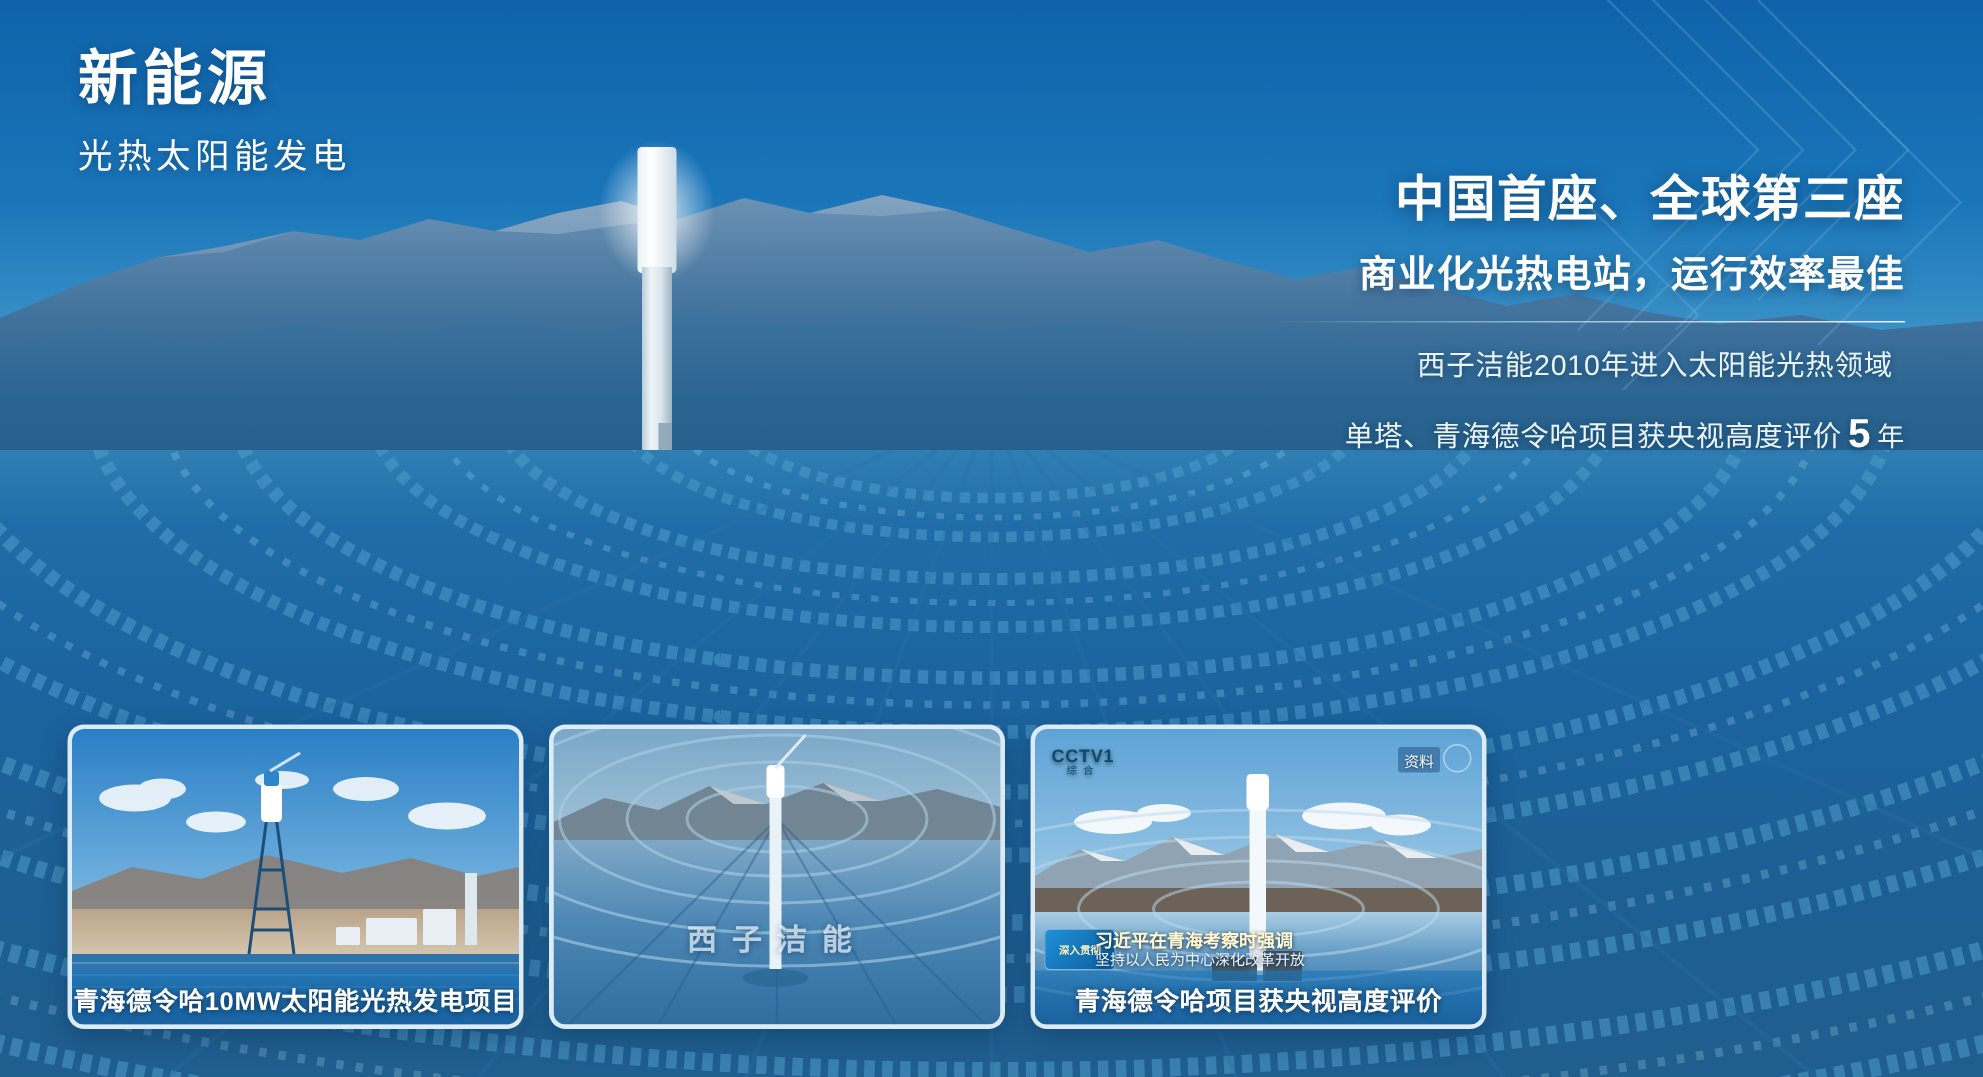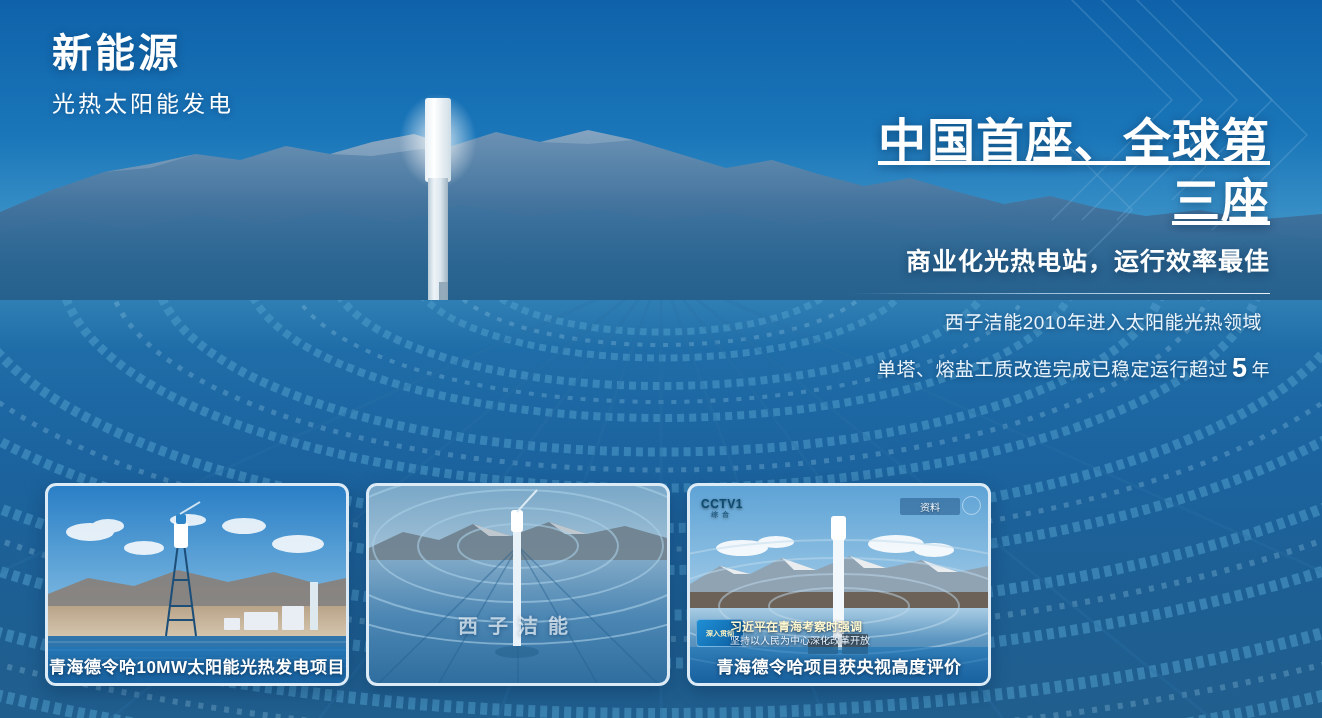--- a/index.html
+++ b/index.html
@@ -71,23 +71,22 @@
     text-shadow:0 2px 8px rgba(0,40,80,.45);
   }
   .brand .t2{
     font-size:23px;color:#ffffff;letter-spacing:3px;margin-top:8px;
     text-shadow:0 1px 6px rgba(0,40,80,.45);
   }
 
   
   .panel{position:absolute;right:52px;top:112px;width:420px;text-align:right;}
   .panel .hl{
-    font-size:48px;font-weight:bold;color:#ffffff;letter-spacing:1px;line-height:1.25;
+    font-size:33px;font-weight:bold;color:#ffffff;letter-spacing:1px;line-height:1.25;
     text-shadow:0 2px 10px rgba(0,35,70,.5);
-    text-decoration:underline;
   }
   .panel .sub{
     font-size:25px;font-weight:bold;color:#ffffff;letter-spacing:1px;margin-top:9px;
     text-shadow:0 2px 8px rgba(0,35,70,.5);
   }
   .panel .rule{
     margin-top:16px;height:1px;width:100%;
     background:linear-gradient(90deg,rgba(255,255,255,0) 0%,rgba(190,220,245,.75) 45%,rgba(255,255,255,.9) 100%);
   }
   .bullets{margin-top:14px;}
@@ -120,21 +119,21 @@
   }
 
   
   .cctv-logo{
     position:absolute;left:11px;top:12px;color:#0c4a6e;font-size:12px;font-weight:bold;
     letter-spacing:.5px;text-shadow:0 1px 3px rgba(0,0,0,.55);line-height:1.05;
   }
   .cctv-logo .sm{font-size:7px;font-weight:normal;letter-spacing:4px;display:block;text-align:center;}
   .cctv-badge{
     position:absolute;right:28px;top:12px;color:#f2f9ff;font-size:10px;
-    background:rgba(20,70,120,.45);padding:1px 20px;border-radius:2px;
+    background:rgba(20,70,120,.45);padding:1px 4px;border-radius:2px;
     text-shadow:0 1px 2px rgba(0,0,0,.5);
   }
   .cctv-dial{
     position:absolute;right:7px;top:10px;width:17px;height:17px;border-radius:50%;
     border:1.5px solid rgba(235,246,255,.55);
   }
   .ticker{position:absolute;left:40px;bottom:36px;width:215px;}
   .ticker .l1{
     color:#fff8d0;font-size:12px;font-weight:bold;line-height:1.25;
     text-shadow:0 1px 3px rgba(0,20,45,.85);
@@ -294,21 +293,21 @@
     <div class="sub">商业化光热电站，运行效率最佳</div>
     <div class="rule"></div>
     <div class="bullets">
 
       <div class="bullet">
         <span>西子洁能2010年进入太阳能光热领域</span><span class="num"></span><span class="unit"></span>
       </div>
 
 
       <div class="bullet">
-        <span>单塔、熔盐工质改造完成已稳定运行超过</span><span class="num">5</span><span class="unit">年</span>
+        <span>单塔、青海德令哈项目获央视高度评价</span><span class="num">5</span><span class="unit">年</span>
       </div>
 
 
     </div>
   </div>
 
   <div class="thumbs">
 
     <div class="thumb">
       <div class="thumb-inner">

